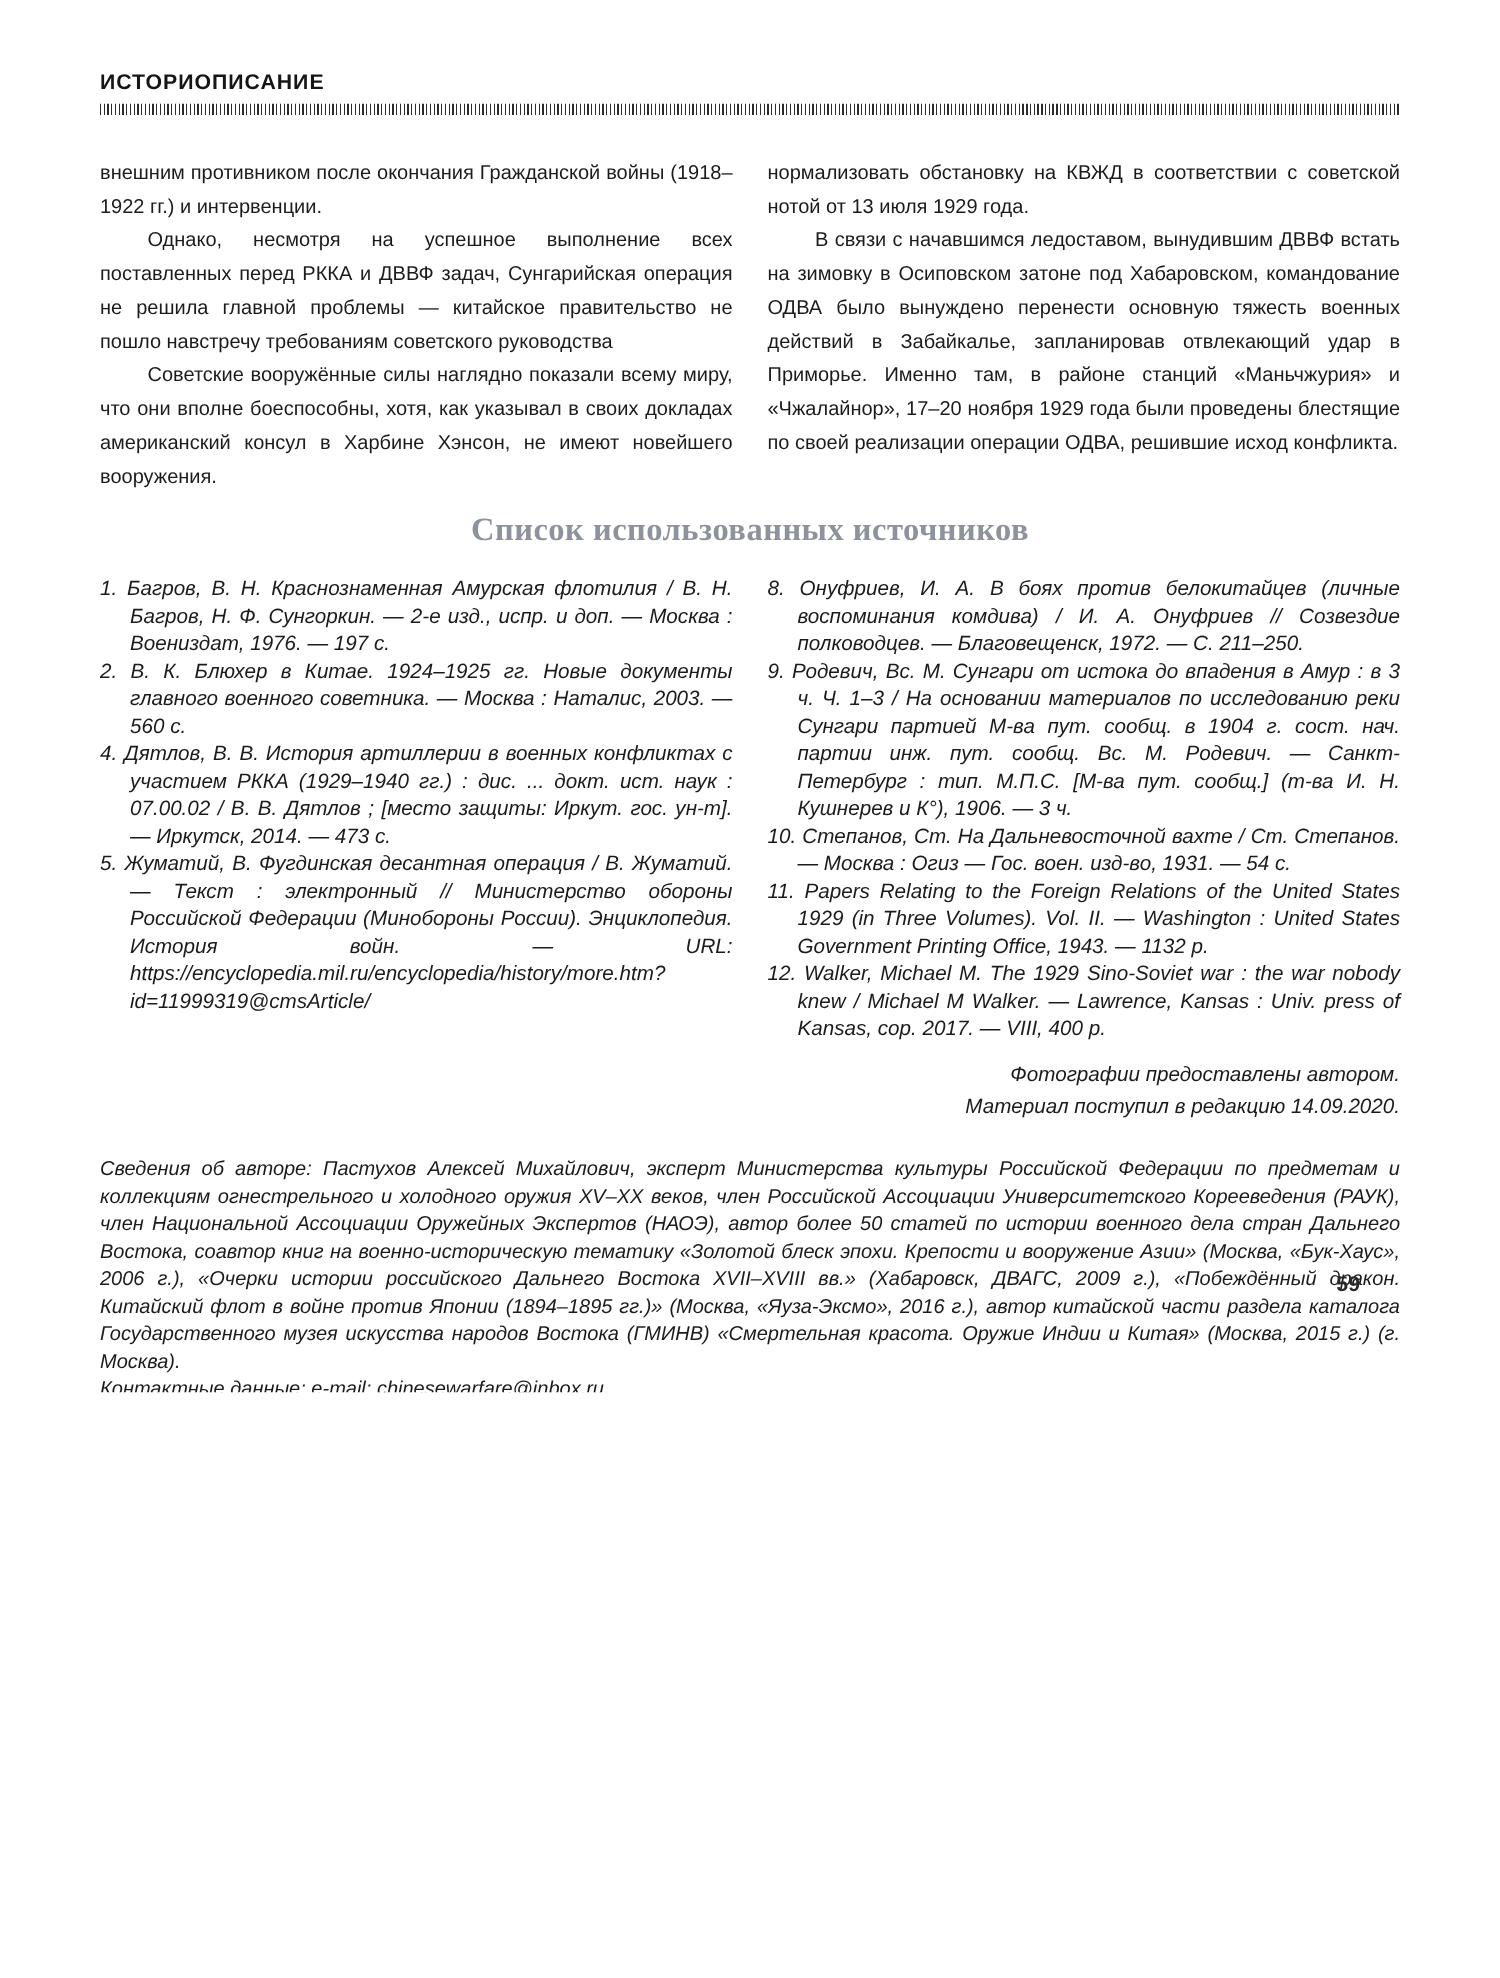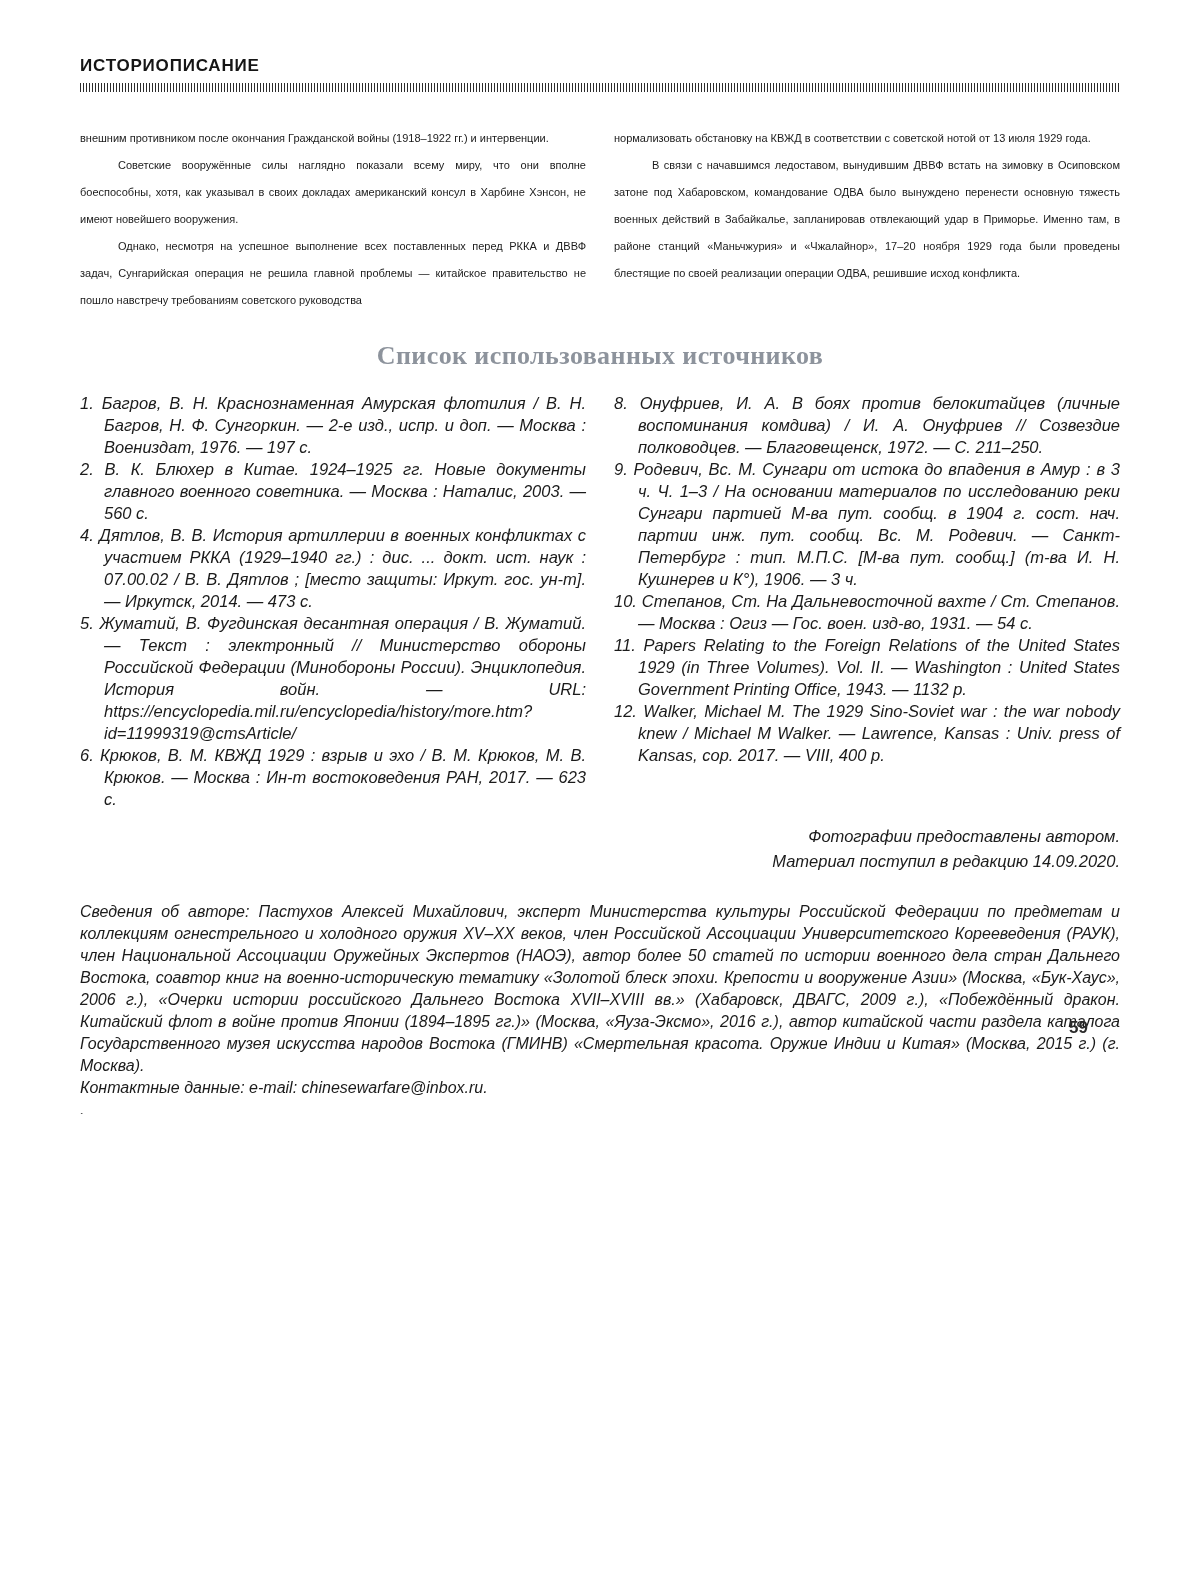--- a/index.html
+++ b/index.html
@@ -32,37 +32,37 @@
       #2b2b2b 0, #2b2b2b 1px,
       transparent 1px, transparent 3px);
   }
 
   
   .two-col { display: flex; gap: 28px; }
   .two-col .col { flex: 1 1 0; min-width: 0; }
 
   .body-text { margin-top: 33px; }
   .body-text p {
-    font-size: 11px;
+    font-size: 16px;
     line-height: 27px;
     text-align: justify;
     text-indent: 38px;
     color: #1b1b1b;
   }
   .body-text p.first { text-indent: 0; }
 
   
   .sources-title {
     font-family: "Liberation Serif", serif;
     font-size: 26px;
     font-weight: 700;
     letter-spacing: 0.4px;
     color: #8d939c;
     text-align: center;
-    margin: 27px 0 21px 0;
+    margin: 14px 0 21px 0;
   }
 
   
   .refs .col p {
     font-style: italic;
     font-size: 16.5px;
     line-height: 22px;
     text-align: justify;
     padding-left: 24px;
     text-indent: -24px;
@@ -107,38 +107,37 @@
 <div class="page">
 
   <header>
     <div class="section-title">ИСТОРИОПИСАНИЕ</div>
     <div class="hatch-rule"></div>
   </header>
 
   <main class="two-col body-text">
     <div class="col">
       <p class="first">внешним противником после окончания Гражданской войны (1918–1922 гг.) и интервенции.</p>
+      <p>Однако, несмотря на успешное выполнение всех поставленных перед РККА и ДВВФ задач, Сунгарийская операция не решила главной проблемы — китайское правительство не пошло навстречу требованиям советского руководства</p>
       <p>Советские вооружённые силы наглядно показали всему миру, что они вполне боеспособны, хотя, как указывал в своих докладах американский консул в Харбине Хэнсон, не имеют новейшего вооружения.</p>
-      <p>Однако, несмотря на успешное выполнение всех поставленных перед РККА и ДВВФ задач, Сунгарийская операция не решила главной проблемы — китайское правительство не пошло навстречу требованиям советского руководства</p>
     </div>
     <div class="col">
       <p class="first">нормализовать обстановку на КВЖД в соответствии с советской нотой от 13 июля 1929 года.</p>
       <p>В связи с начавшимся ледоставом, вынудившим ДВВФ встать на зимовку в Осиповском затоне под Хабаровском, командование ОДВА было вынуждено перенести основную тяжесть военных действий в Забайкалье, запланировав отвлекающий удар в Приморье. Именно там, в районе станций «Маньчжурия» и «Чжалайнор», 17–20 ноября 1929 года были проведены блестящие по своей реализации операции ОДВА, решившие исход конфликта.</p>
     </div>
   </main>
 
   <h2 class="sources-title">Список использованных источников</h2>
 
   <section class="two-col refs">
     <div class="col">
       <p>1. Багров, В. Н. Краснознаменная Амурская флотилия / В. Н. Багров, Н. Ф. Сунгоркин. — 2-е изд., испр. и доп. — Москва : Воениздат, 1976. — 197 с.</p>
       <p>2. В. К. Блюхер в Китае. 1924–1925 гг. Новые документы главного военного советника. — Москва : Наталис, 2003. — 560 с.</p>
       <p>4. Дятлов, В. В. История артиллерии в военных конфликтах с участием РККА (1929–1940 гг.) : дис. ... докт. ист. наук : 07.00.02 / В. В. Дятлов ; [место защиты: Иркут. гос. ун-т]. — Иркутск, 2014. — 473 с.</p>
       <p>5. Жуматий, В. Фугдинская десантная операция / В. Жуматий. — Текст : электронный // Министерство обороны Российской Федерации (Минобороны России). Энциклопедия. История войн. — URL: https://encyclopedia.mil.ru/encyclopedia/history/more.htm?id=11999319@cmsArticle/</p>
-      <p>6. Крюков, В. М. КВЖД 1929 : взрыв и эхо / В. М. Крюков, М. В. Крюков. — Москва : Ин-т востоковедения РАН, 2017. — 623 с.</p>
     </div>
     <div class="col">
       <p>8. Онуфриев, И. А. В боях против белокитайцев (личные воспоминания комдива) / И. А. Онуфриев // Созвездие полководцев. — Благовещенск, 1972. — С. 211–250.</p>
       <p>9. Родевич, Вс. М. Сунгари от истока до впадения в Амур : в 3 ч. Ч. 1–3 / На основании материалов по исследованию реки Сунгари партией М-ва пут. сообщ. в 1904 г. сост. нач. партии инж. пут. сообщ. Вс. М. Родевич. — Санкт-Петербург : тип. М.П.С. [М-ва пут. сообщ.] (т-ва И. Н. Кушнерев и К°), 1906. — 3 ч.</p>
       <p>10. Степанов, Ст. На Дальневосточной вахте / Ст. Степанов. — Москва : Огиз — Гос. воен. изд-во, 1931. — 54 с.</p>
       <p>11. Papers Relating to the Foreign Relations of the United States 1929 (in Three Volumes). Vol. II. — Washington : United States Government Printing Office, 1943. — 1132 p.</p>
       <p>12. Walker, Michael M. The 1929 Sino-Soviet war : the war nobody knew / Michael M Walker. — Lawrence, Kansas : Univ. press of Kansas, cop. 2017. — VIII, 400 p.</p>
     </div>
   </section>
 

